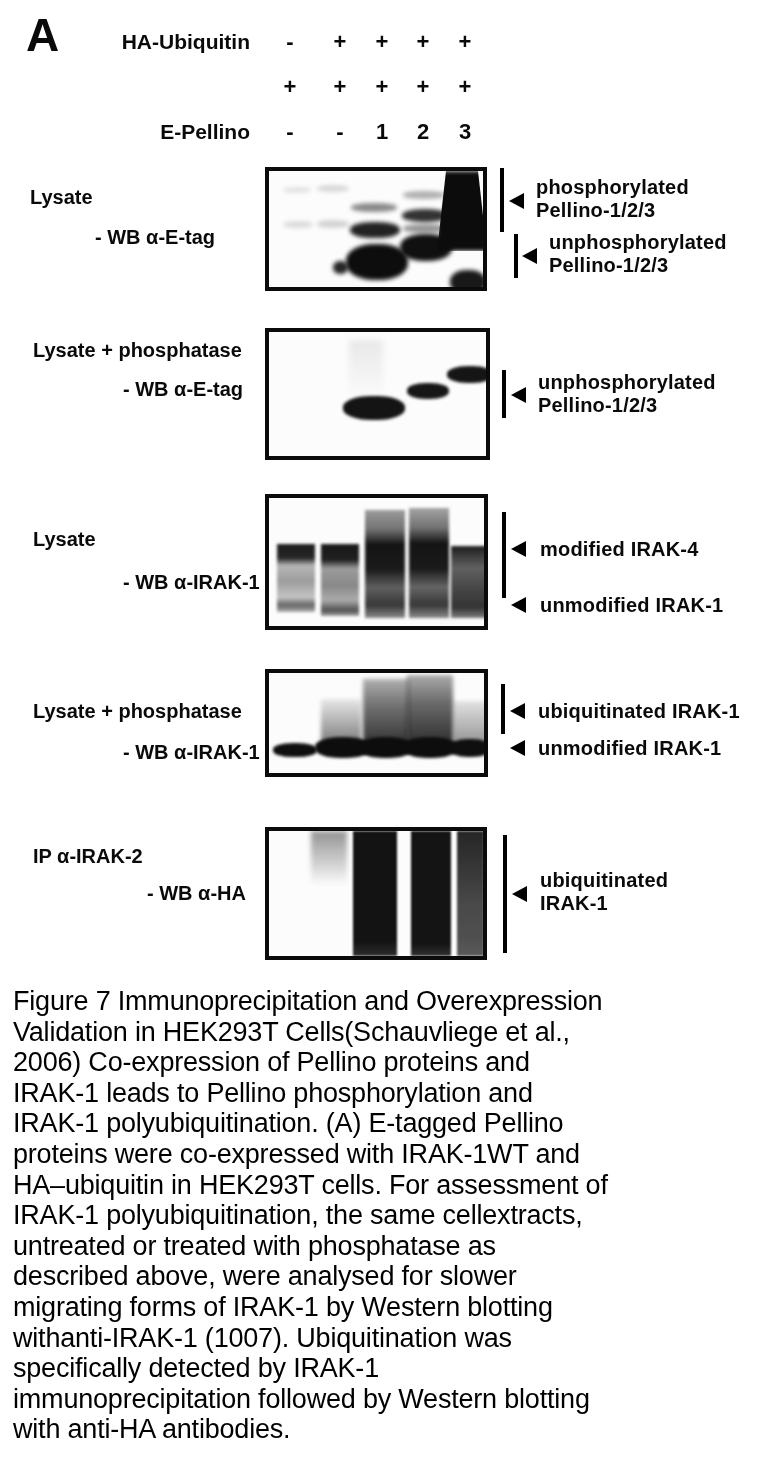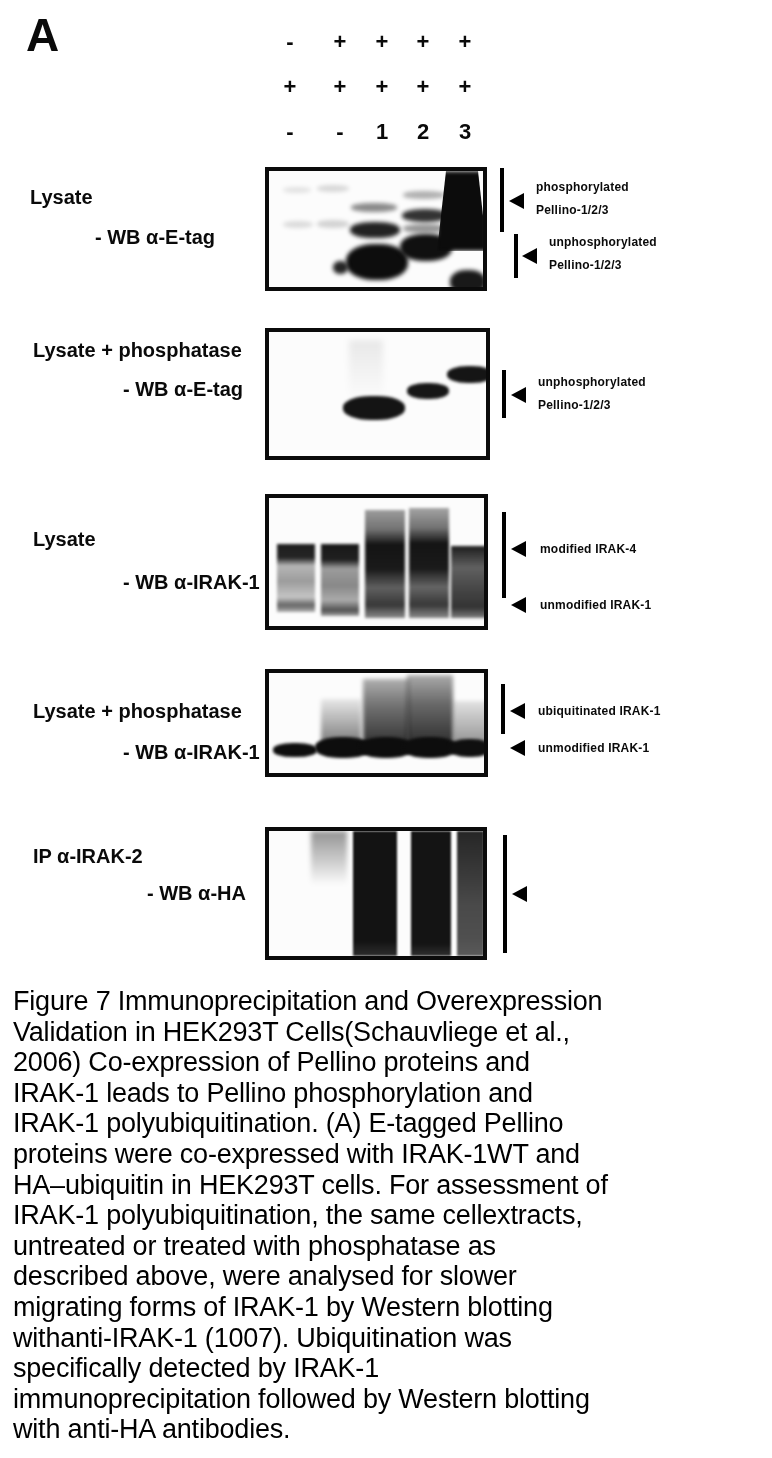--- a/index.html
+++ b/index.html
@@ -9,32 +9,34 @@
   .hlabel{position:absolute;left:0;width:250px;text-align:right;font-weight:bold;font-size:21px;}
   .hval{position:absolute;width:30px;text-align:center;font-weight:bold;font-size:22px;}
   .plabel{position:absolute;font-weight:bold;font-size:20px;white-space:nowrap;}
   .blot{position:absolute;border:4px solid #0b0b0b;background:#fcfcfc;overflow:hidden;}
   .bd{position:absolute;background:#111;border-radius:45%;filter:blur(2px);}
   .sm{position:absolute;filter:blur(2px);}
   .col{position:absolute;filter:blur(1.5px);}
   .vbar{position:absolute;width:4px;background:#000;}
   .arr{position:absolute;width:0;height:0;border-top:8px solid transparent;
        border-bottom:8px solid transparent;border-right:15px solid #000;}
-  .ann{position:absolute;font-weight:bold;font-size:12px;line-height:23px;
+  .ann{position:absolute;font-weight:bold;font-size:20px;line-height:23px;
        white-space:pre-line;letter-spacing:0.2px;}
   .caption{position:absolute;left:13px;top:986px;width:680px;font-size:27px;
        line-height:30.6px;letter-spacing:-0.2px;color:#000;white-space:pre-line;}
 </style>
 </head>
 <body>
 
 <div class="fig">
 
   <div class="big-a">A</div>
 
+  <div class="hlabel" style="top:30px">HA-Ubiquitin</div>
+  <div class="hlabel" style="top:120px">E-Pellino</div>
 
   <span class="hval" style="left:275px;top:29px">-</span>
   <span class="hval" style="left:325px;top:29px">+</span>
   <span class="hval" style="left:367px;top:29px">+</span>
   <span class="hval" style="left:408px;top:29px">+</span>
   <span class="hval" style="left:450px;top:29px">+</span>
 
   <span class="hval" style="left:275px;top:74px">+</span>
   <span class="hval" style="left:325px;top:74px">+</span>
   <span class="hval" style="left:367px;top:74px">+</span>
@@ -135,20 +137,22 @@
 
   <div class="blot" style="left:265px;top:827px;width:214px;height:125px">
     <div class="sm" style="left:42px;top:0;width:36px;height:54px;background:linear-gradient(rgba(0,0,0,.42),rgba(0,0,0,0));filter:blur(2.5px)"></div>
     <div class="col" style="left:84px;top:0;width:44px;height:125px;background:linear-gradient(#131313 0%,#131313 88%,#2e2e2e 100%);filter:blur(.8px)"></div>
     <div class="col" style="left:142px;top:0;width:40px;height:125px;background:linear-gradient(#141414 0%,#141414 90%,#303030 100%);filter:blur(.8px)"></div>
     <div class="col" style="left:188px;top:0;width:27px;height:125px;background:linear-gradient(#262626 0%,#3a3a3a 35%,#4a4a4a 60%,#4f4f4f 85%,#5a5a5a 100%);filter:blur(.8px)"></div>
   </div>
 
   <div class="vbar" style="left:503px;top:835px;height:118px"></div>
   <div class="arr" style="left:512px;top:886px"></div>
+  <div class="ann" style="left:540px;top:869px">ubiquitinated
+IRAK-1</div>
 
   <div class="caption">Figure 7 Immunoprecipitation and Overexpression
 Validation in HEK293T Cells(Schauvliege et al.,
 2006) Co-expression of Pellino proteins and
 IRAK-1 leads to Pellino phosphorylation and
 IRAK-1 polyubiquitination. (A) E-tagged Pellino
 proteins were co-expressed with IRAK-1WT and
 HA–ubiquitin in HEK293T cells. For assessment of
 IRAK-1 polyubiquitination, the same cellextracts,
 untreated or treated with phosphatase as

